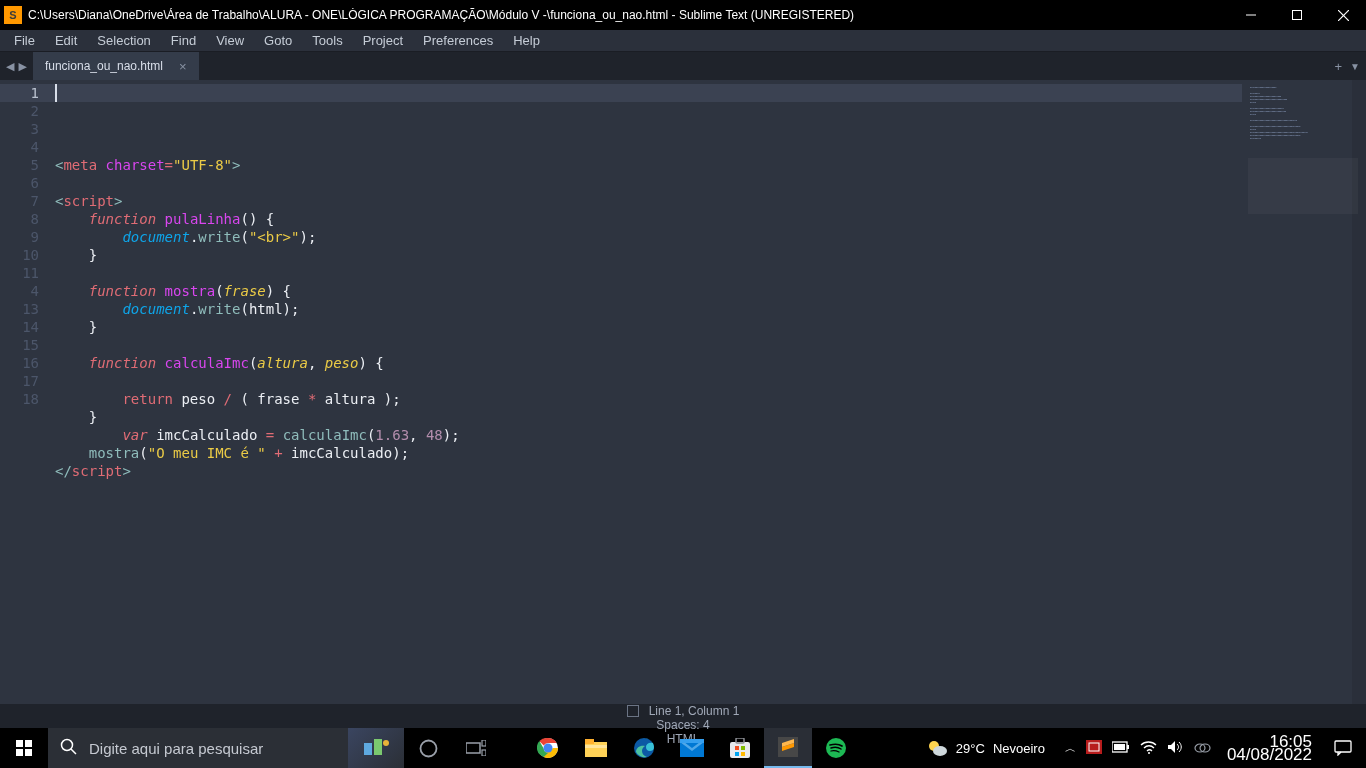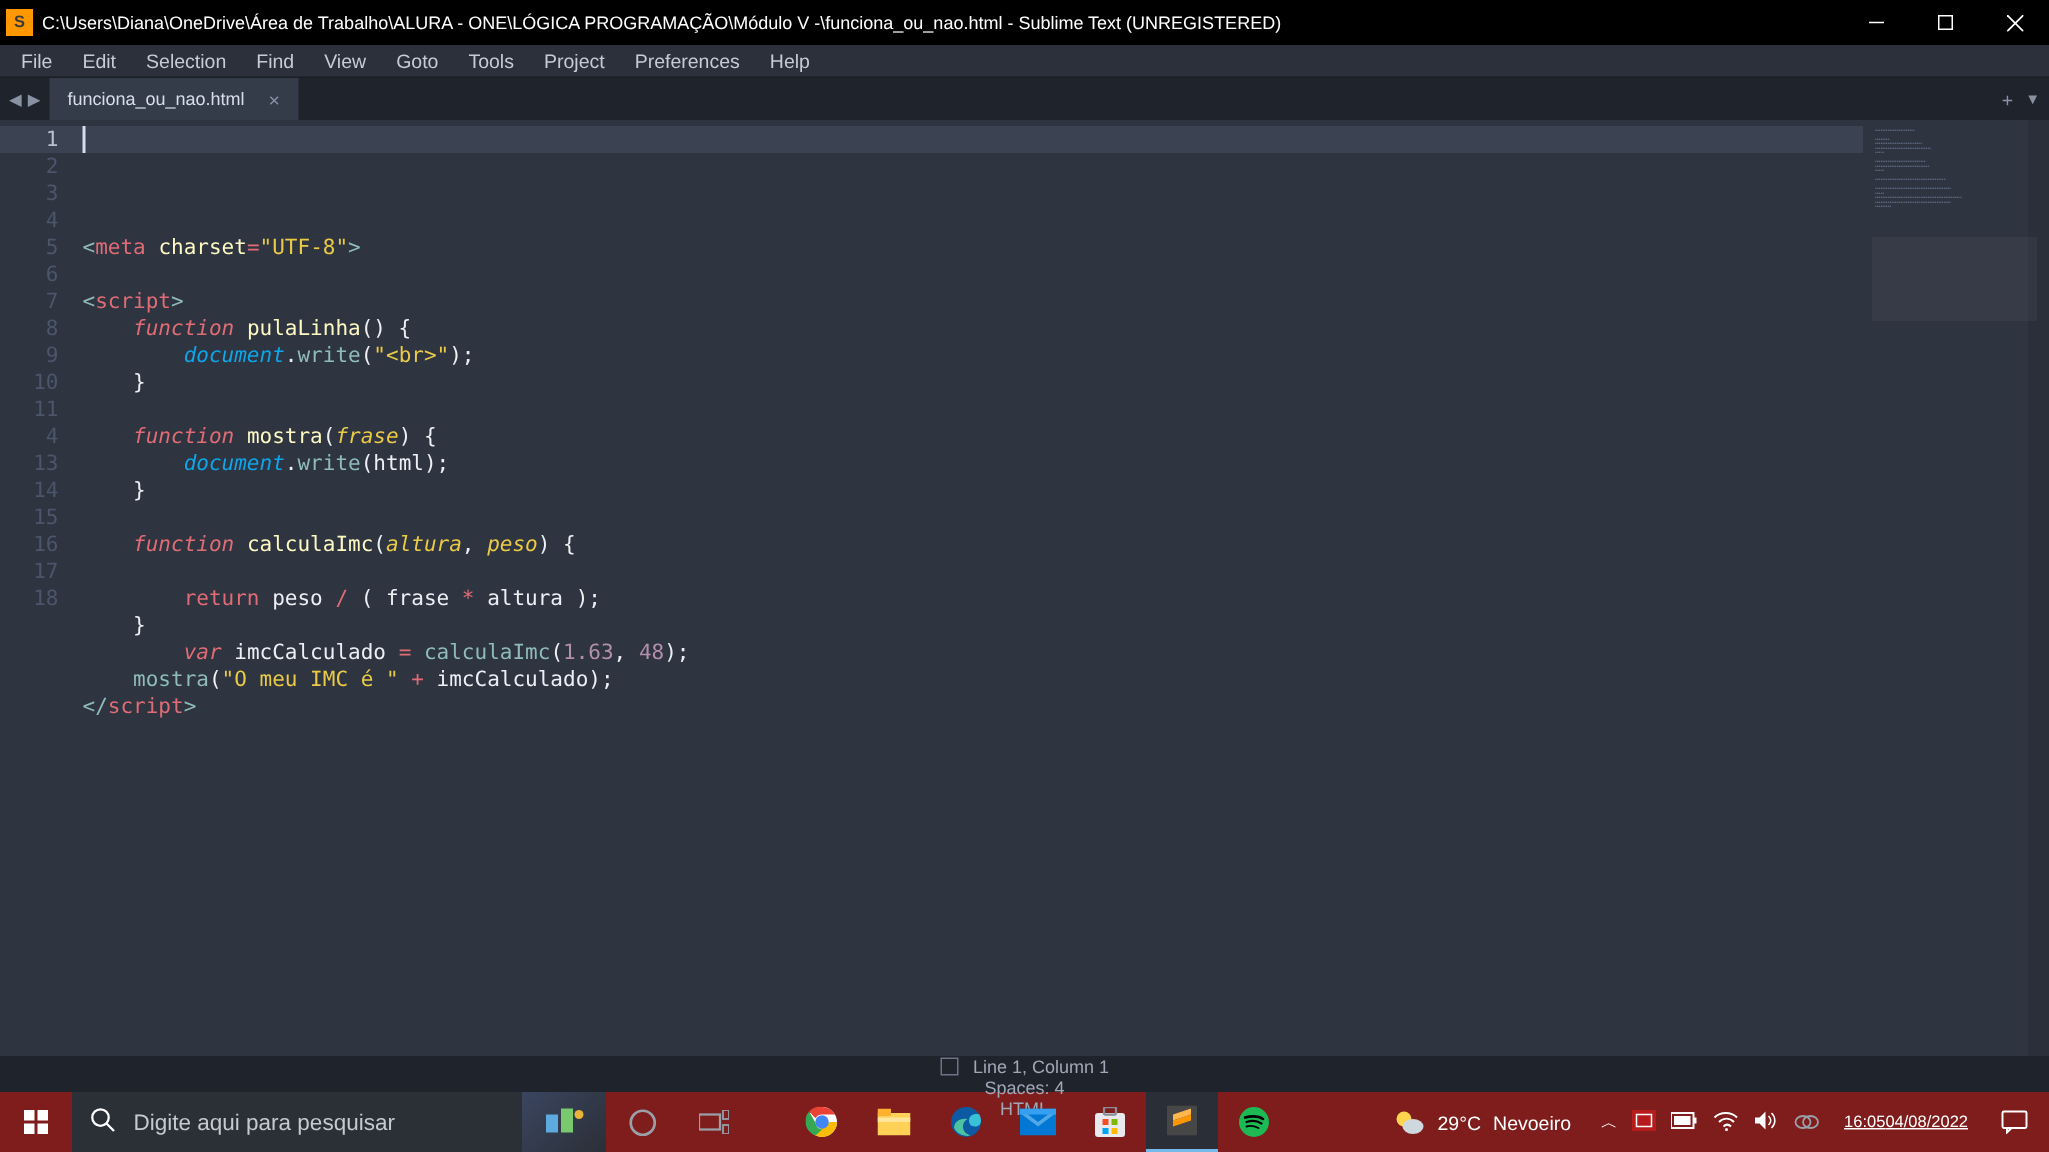--- a/index.html
+++ b/index.html
@@ -113,21 +113,21 @@
 .code .cursor {
   position:absolute; left:0; top:4px; width:2px; height:18px;
   background:#d8dee9; animation:blink 1s steps(1) infinite; z-index:2;
 }
 @keyframes blink {50%{opacity:0;}}
 .tok-tag { color:#e06c75; }
 .tok-punct { color:#8fbcbb; }
 .tok-kw { color:#e06c75; font-style:italic; }
 .tok-kw2 { color:#e06c75; }
 .tok-func { color:#8fbcbb; }
-.tok-funcdef { color:#fef9c3; }
+.tok-funcdef { color:#d946ef; }
 .tok-var { color:#0ea5e9; font-style:italic; }
 .tok-param { color:#ebcb46; font-style:italic; }
 .tok-num { color:#b48ead; }
 .tok-op { color:#e06c75; }
 .tok-str2 { color:#ebcb46; }
 .tok-plain { color:#eceff4; }
 .code pre { position:relative; z-index:1; margin:0; font-family:inherit; }
 
 .minimap {
   width:110px;
@@ -160,40 +160,40 @@
 }
 .statusbar .left { display:flex; gap:10px; align-items:center;}
 .statusbar .icon-box {
   width:12px;height:12px;border:1px solid #6b7485;
 }
 .statusbar .spacer{flex:1;}
 .statusbar .seg{padding:0 12px;}
 
 .taskbar {
   height: 40px;
-  background: #7f1d1d;
+  background: #000000;
   display: flex;
   align-items: center;
   padding: 0;
   color: #fff;
 }
 .taskbar .start {
   width:48px;height:40px;display:flex;align-items:center;justify-content:center;
 }
 .taskbar .start svg{width:16px;height:16px;}
 .taskbar .search {
   width:300px;height:40px;background:#2b2f36;display:flex;align-items:center;padding:0 12px;gap:12px;color:#c5c9d1;font-size:15px;
 }
 .taskbar .search-extra{width:56px;height:40px;background:linear-gradient(135deg,#3a4560,#2b2f36);display:flex;align-items:center;justify-content:center;}
 .taskbar .tb-icon{width:48px;height:40px;display:flex;align-items:center;justify-content:center;}
 .taskbar .tb-icon.active{border-bottom:2px solid #76b9ed;background:#2a2e36;}
 .taskbar .spacer{flex:1;}
 .taskbar .weather{display:flex;align-items:center;gap:8px;padding:0 12px;font-size:13px;}
 .taskbar .tray{display:flex;align-items:center;gap:10px;padding:0 8px;}
-.taskbar .clock{display:flex;flex-direction:row;align-items:flex-end;justify-content:center;padding:0 8px;font-size:11px;line-height:13px;text-decoration:underline;}
+.taskbar .clock{display:flex;flex-direction:column;align-items:flex-end;justify-content:center;padding:0 8px;font-size:17px;line-height:13px;}
 .taskbar .notif{width:46px;height:40px;display:flex;align-items:center;justify-content:center;}
 </style>
 </head>
 <body>
 
 <div class="titlebar">
   <div class="app-icon">S</div>
   <div class="title">C:\Users\Diana\OneDrive\Área de Trabalho\ALURA - ONE\LÓGICA PROGRAMAÇÃO\Módulo V -\funciona_ou_nao.html - Sublime Text (UNREGISTERED)</div>
   <div class="winbtns">
     <div class="winbtn">

